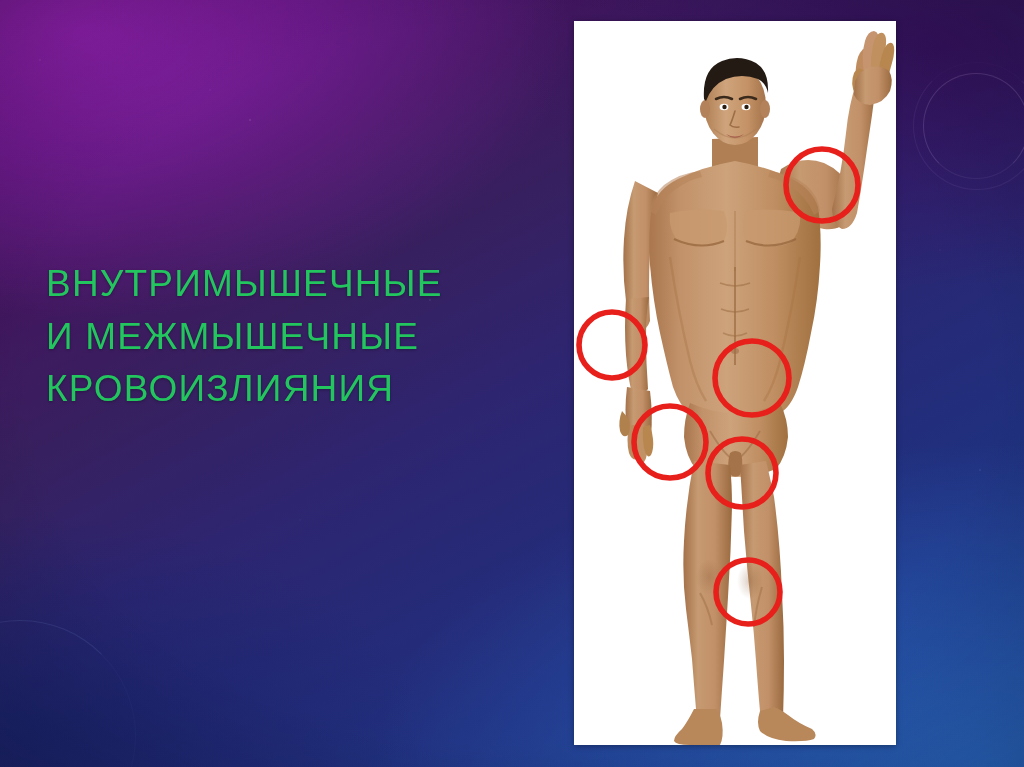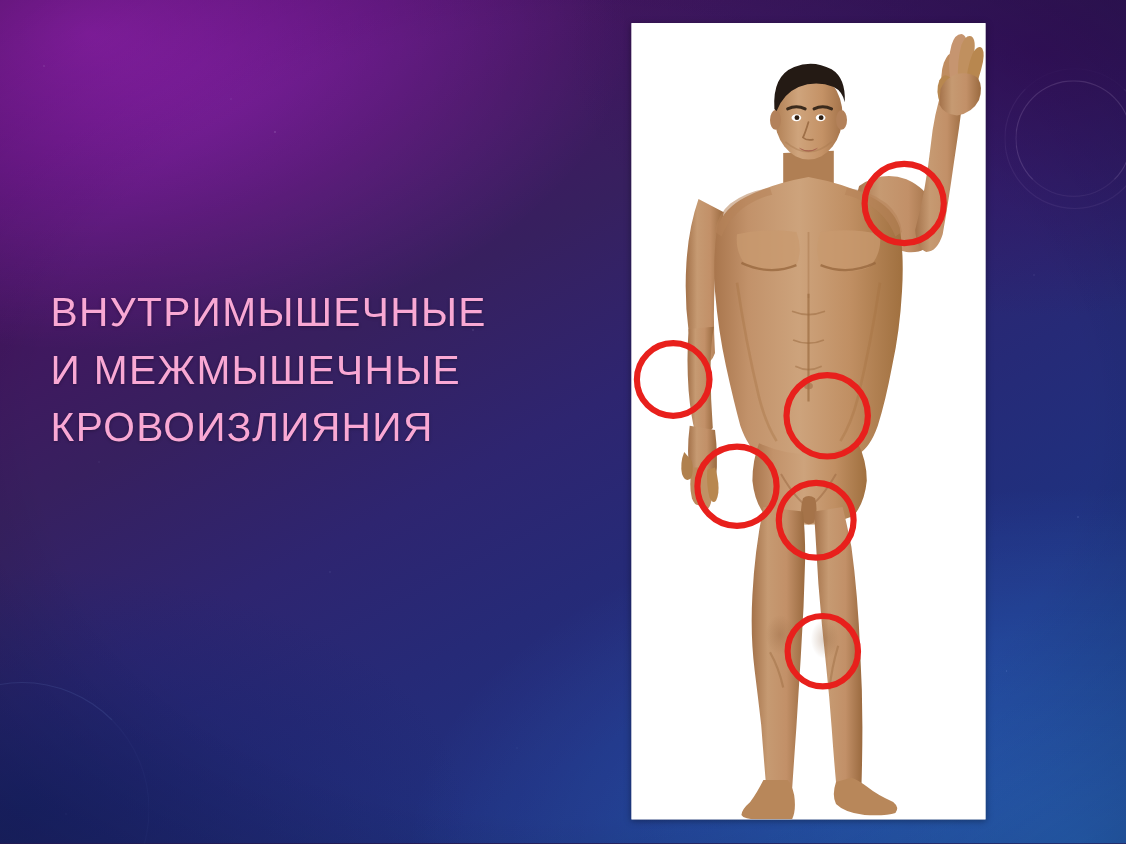--- a/index.html
+++ b/index.html
@@ -110,21 +110,21 @@
     border: 1.4px solid rgba(120,150,215,0.16);
     border-right-color: rgba(120,150,215,0.05);
   }
 
   
   .title {
     position: absolute;
     left: 46px;
     top: 258px;
     width: 470px;
-    color: #f9a8d4;
+    color: #22c55e;
     font-family: "Liberation Sans", sans-serif;
     font-size: 37px;
     font-weight: 300;
     letter-spacing: 1.2px;
     line-height: 1.42;
     text-transform: uppercase;
     text-shadow: 0 1px 3px rgba(0,0,0,0.30);
     white-space: pre-line;
   }
 

